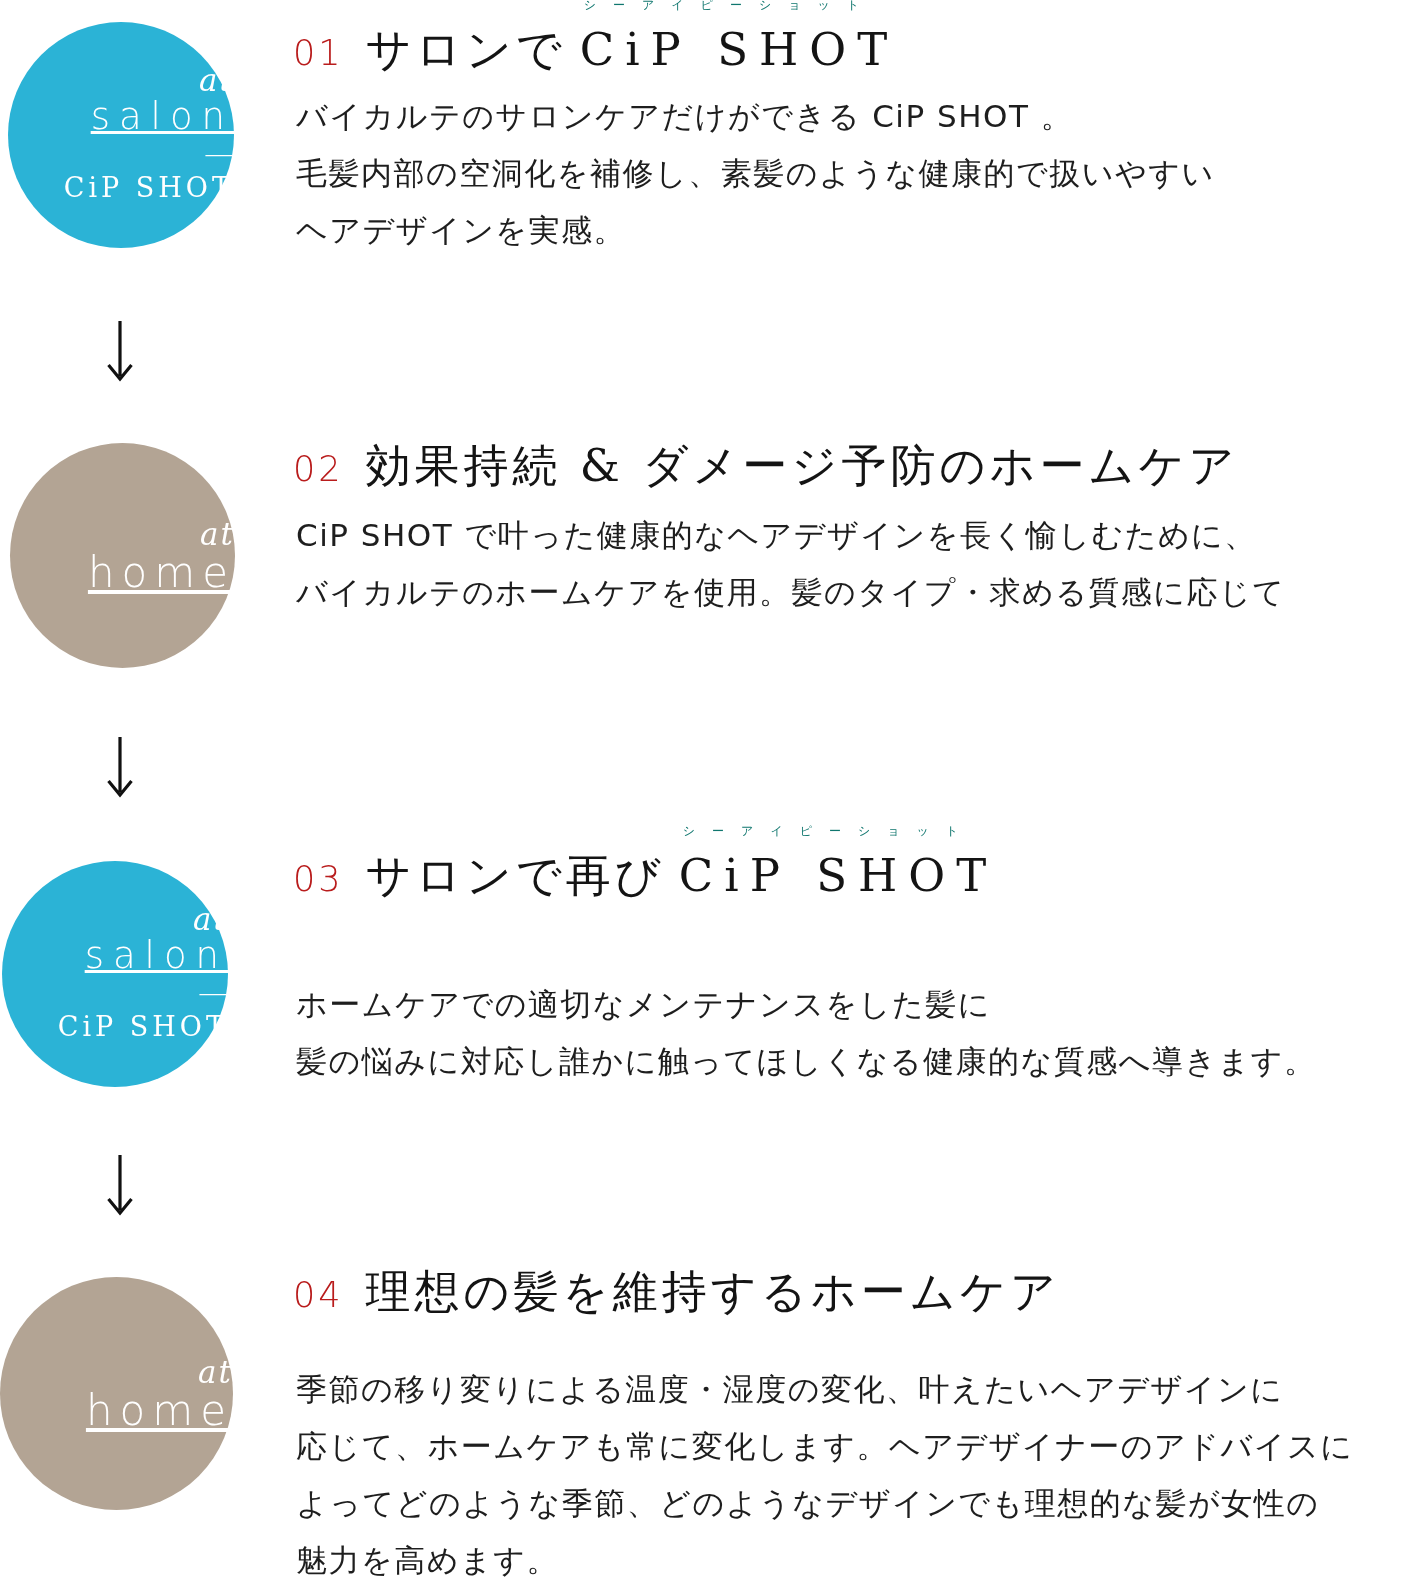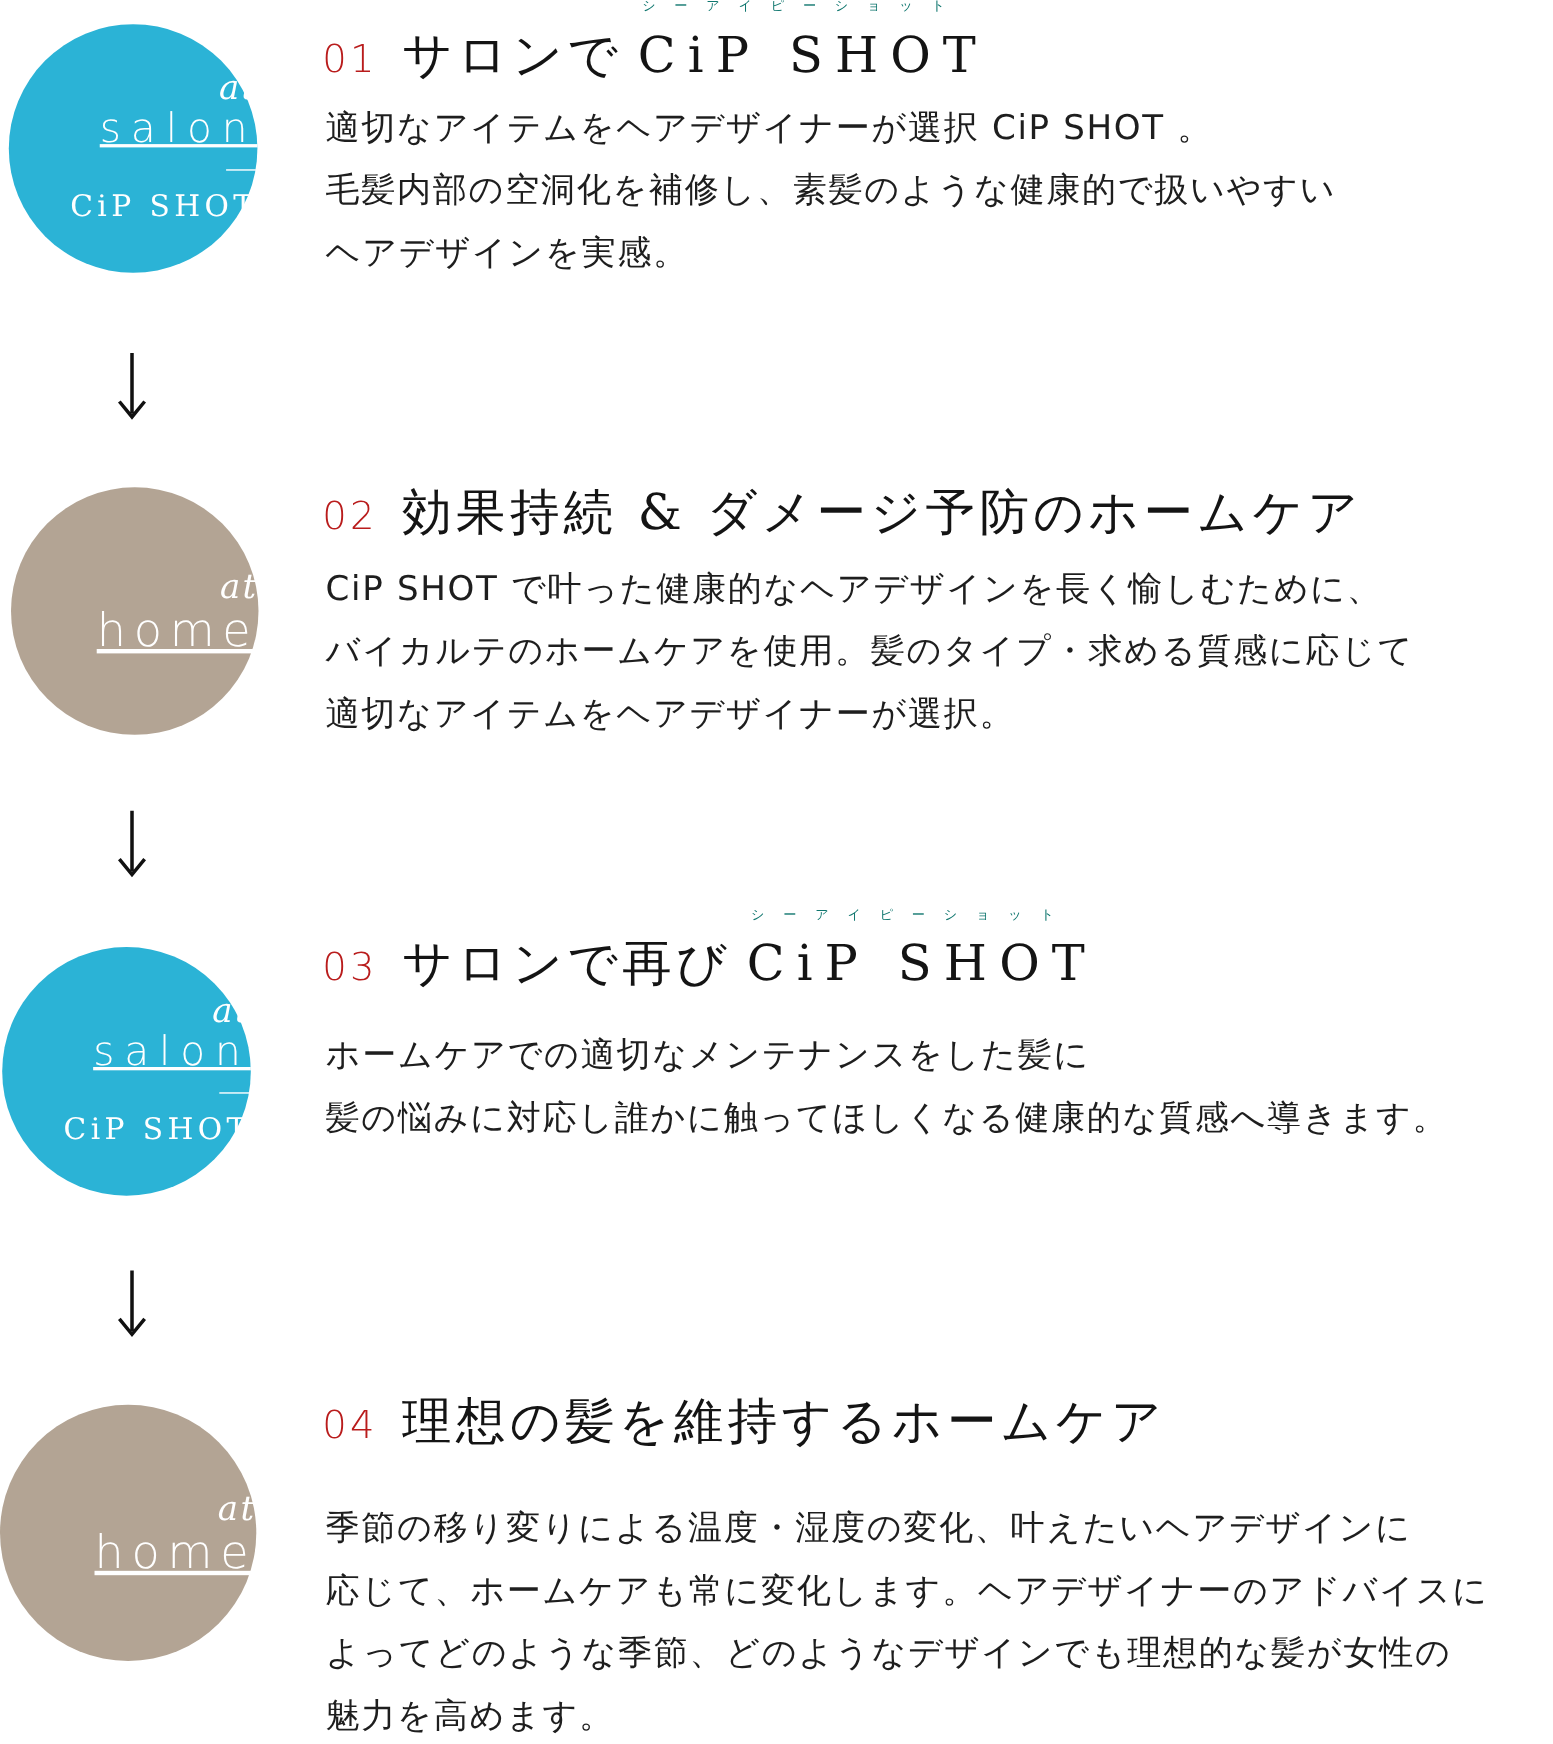--- a/index.html
+++ b/index.html
@@ -97,21 +97,21 @@
   
   .body{
     position:absolute;left:296px;
     font-size:31px;line-height:57px;
     letter-spacing:1.5px;
     color:#1e1e1e;
     white-space:nowrap;
   }
   #body-1{top:88px;}
   #body-2{top:507px;}
-  #body-3{top:931px;}
+  #body-3{top:976px;}
   #body-4{top:1361px;}
 </style>
 </head>
 <body>
 
 <div id="stage">
 
   <div class="circle salon" id="circle-1">
     <div class="b-at">at</div>
     <div class="b-place">salon</div>
@@ -119,21 +119,21 @@
     <div class="b-brand">CiP SHOT</div>
   </div>
   <div class="title" id="title-1">
     <span class="num">01</span>
     <span class="tjp">サロンで</span>
     <span class="tlatin">
       <span class="ruby">シーアイピーショット</span><span>CiP SHOT</span>
     </span>
   </div>
   <div class="body" id="body-1">
-    <div>適切なアイテムをヘアデザイナーが選択 CiP SHOT 。</div>
+    <div>バイカルテのサロンケアだけができる CiP SHOT 。</div>
     <div>毛髪内部の空洞化を補修し、素髪のような健康的で扱いやすい</div>
     <div>ヘアデザインを実感。</div>
   </div>
 
   <div class="arrow" id="arrow-1">
     <svg width="30" height="64" viewBox="0 0 30 64">
       <path d="M15 1 V56 M3.5 45 L15 59 L26.5 45" stroke="#111111" stroke-width="3.2" fill="none"></path>
     </svg>
   </div>
 
@@ -141,21 +141,20 @@
     <div class="b-at">at</div>
     <div class="b-place home-word">home</div>
   </div>
   <div class="title" id="title-2">
     <span class="num">02</span>
     <span class="tjp">効果持続 &amp; ダメージ予防のホームケア</span>
   </div>
   <div class="body" id="body-2">
     <div>CiP SHOT で叶った健康的なヘアデザインを長く愉しむために、</div>
     <div>バイカルテのホームケアを使用。髪のタイプ・求める質感に応じて</div>
-    <div>適切なアイテムをヘアデザイナーが選択。</div>
   </div>
 
   <div class="arrow" id="arrow-2">
     <svg width="30" height="64" viewBox="0 0 30 64">
       <path d="M15 1 V56 M3.5 45 L15 59 L26.5 45" stroke="#111111" stroke-width="3.2" fill="none"></path>
     </svg>
   </div>
 
   <div class="circle salon" id="circle-3">
     <div class="b-at">at</div>

